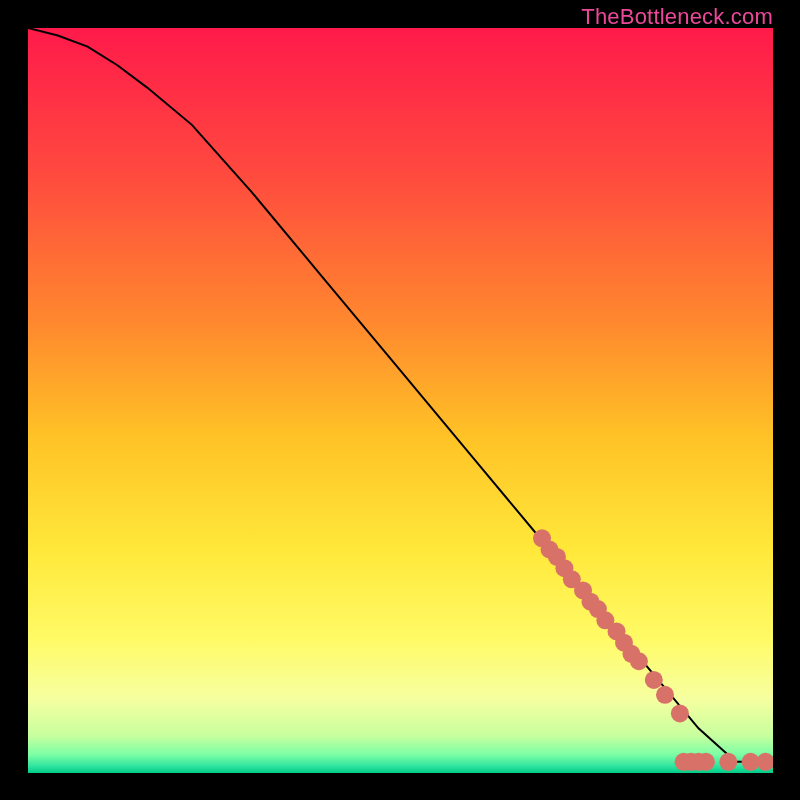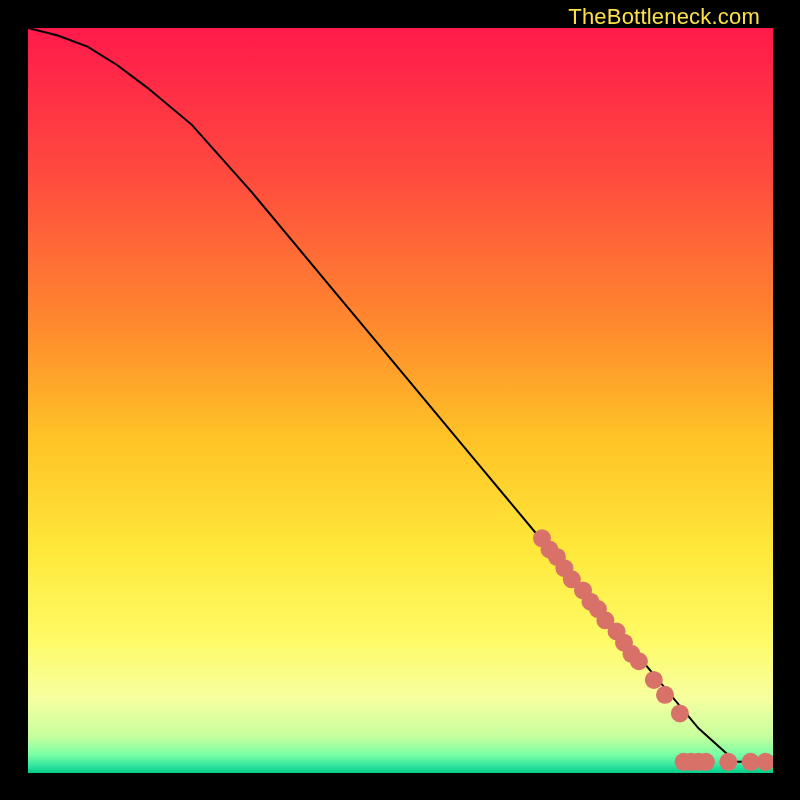--- a/index.html
+++ b/index.html
@@ -20,22 +20,22 @@
   .plot {
     position: absolute;
     left: 28px;
     top: 28px;
     width: 745px;
     height: 745px;
   }
   .attribution {
     position: absolute;
     top: 4px;
-    right: 40px;
-    color: #fde047;
+    right: 27px;
+    color: #ec4899;
     font-size: 22px;
     letter-spacing: 0.2px;
     font-weight: 400;
   }
   svg { display: block; }
 </style>
 </head>
 <body>
 
 <div class="outer">

